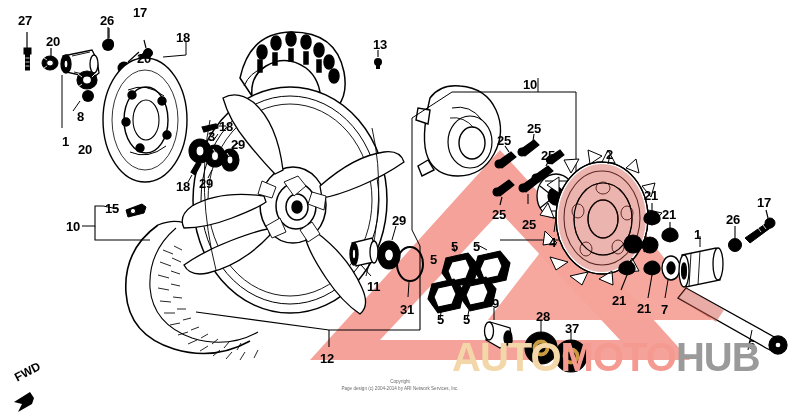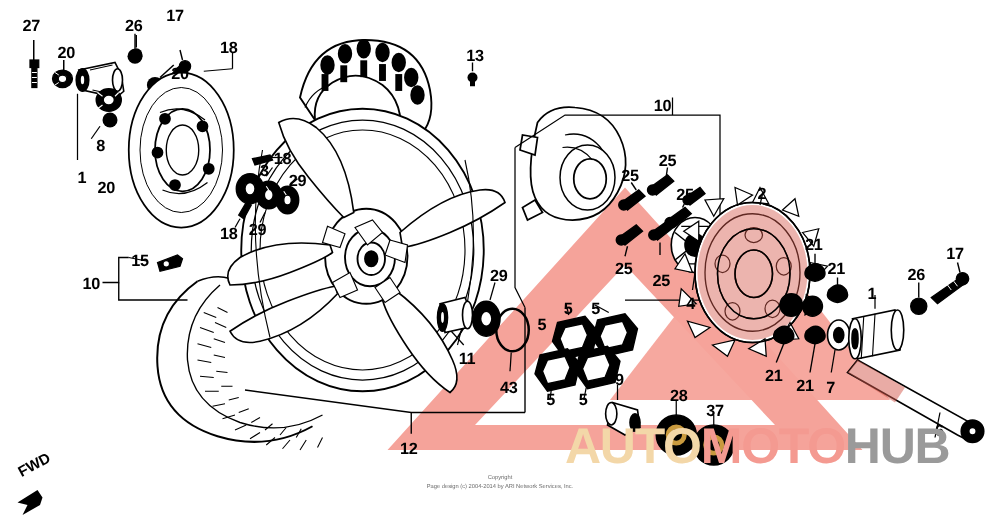--- a/index.html
+++ b/index.html
@@ -520,21 +520,21 @@
     <span class="callout" style="left:522px;top:218px">25</span>
     <span class="callout" style="left:726px;top:213px">26</span>
     <span class="callout" style="left:694px;top:228px">1</span>
     <span class="callout" style="left:66px;top:220px">10</span>
     <span class="callout" style="left:392px;top:214px">29</span>
     <span class="callout" style="left:451px;top:240px">5</span>
     <span class="callout" style="left:473px;top:240px">5</span>
     <span class="callout" style="left:549px;top:236px">4</span>
     <span class="callout" style="left:430px;top:253px">5</span>
     <span class="callout" style="left:367px;top:280px">11</span>
-    <span class="callout" style="left:400px;top:303px">43</span>
+    <span class="callout" style="left:400px;top:303px">31</span>
     <span class="callout" style="left:612px;top:294px">21</span>
     <span class="callout" style="left:637px;top:302px">21</span>
     <span class="callout" style="left:661px;top:303px">7</span>
     <span class="callout" style="left:437px;top:313px">5</span>
     <span class="callout" style="left:463px;top:313px">5</span>
     <span class="callout" style="left:492px;top:297px">9</span>
     <span class="callout" style="left:536px;top:310px">28</span>
     <span class="callout" style="left:565px;top:322px">37</span>
     <span class="callout" style="left:748px;top:338px">6</span>
     <span class="callout" style="left:320px;top:352px">12</span>

